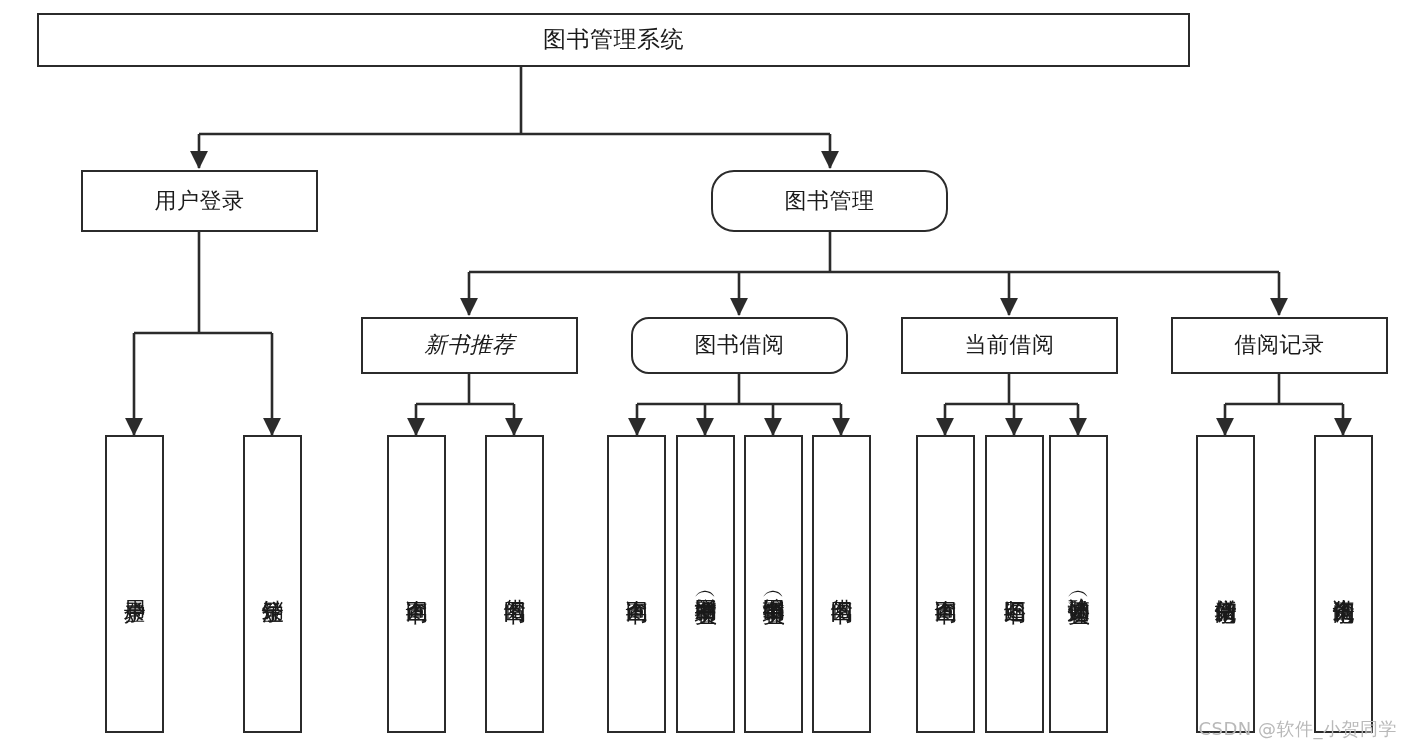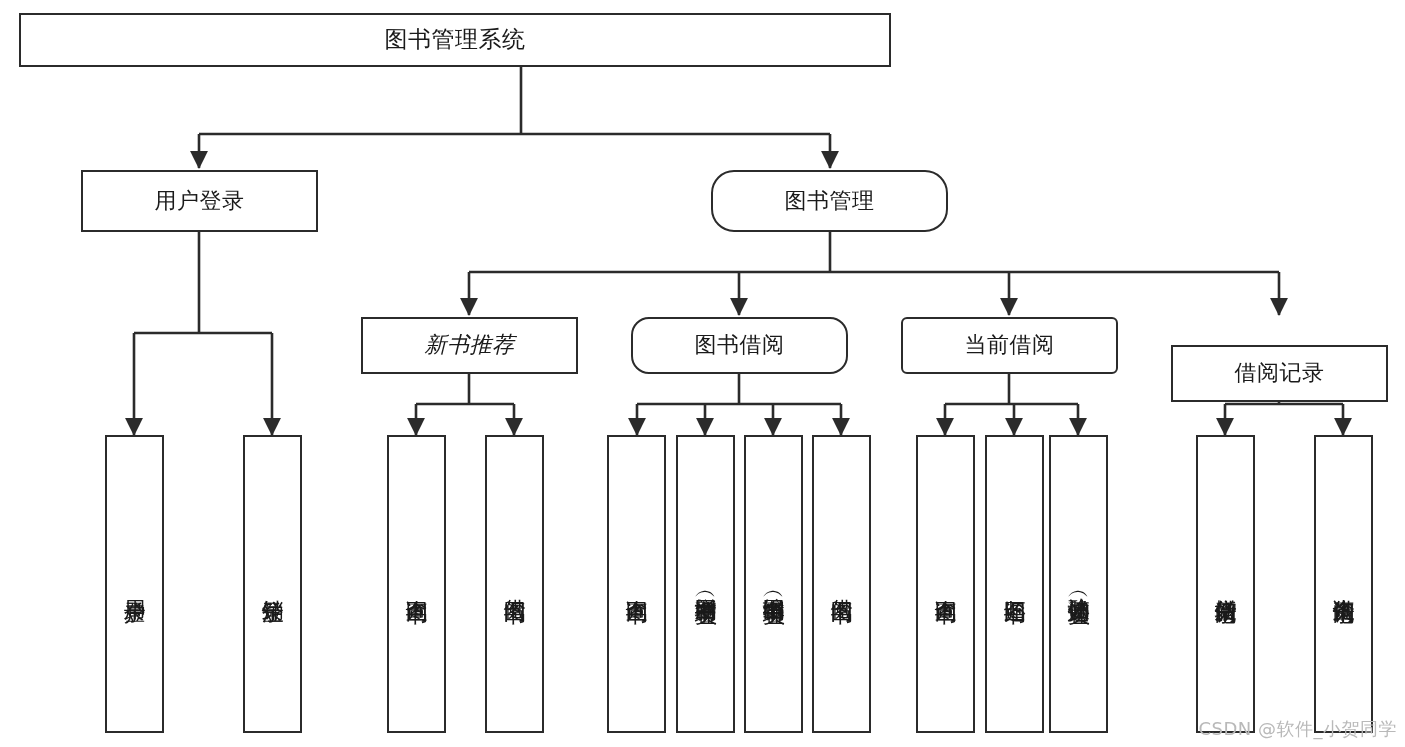--- a/index.html
+++ b/index.html
@@ -118,45 +118,45 @@
       <path d="M 1014 404 L 1014 435" marker-end="url(#arrowhead)"></path>
       <path d="M 1078 404 L 1078 435" marker-end="url(#arrowhead)"></path>
 
       <path d="M 1279 374 L 1279 404"></path>
       <path d="M 1225 404 L 1343 404"></path>
       <path d="M 1225 404 L 1225 435" marker-end="url(#arrowhead)"></path>
       <path d="M 1343 404 L 1343 435" marker-end="url(#arrowhead)"></path>
     </g>
   </svg>
 
-  <div class="node root" style="left:19px; top:13px; width:872px; height:54px;">
+  <div class="node root" style="left:37px; top:13px; width:1153px; height:54px;">
     <span class="label-h">图书管理系统</span>
   </div>
 
   <div class="node branch" style="left:81px; top:170px; width:237px; height:62px;">
     <span class="label-h">用户登录</span>
   </div>
 
   <div class="node branch" style="left:711px; top:170px; width:237px; height:62px;border-radius:23px;">
     <span class="label-h">图书管理</span>
   </div>
 
   <div class="node branch" style="left:361px; top:317px; width:217px; height:57px;font-style:italic;">
     <span class="label-h">新书推荐</span>
   </div>
 
   <div class="node branch" style="left:631px; top:317px; width:217px; height:57px;border-radius:18px;">
     <span class="label-h">图书借阅</span>
   </div>
 
-  <div class="node branch" style="left:901px; top:317px; width:217px; height:57px;border-radius:6px;">
+  <div class="node branch" style="left:901px; top:317px; width:217px; height:57px;">
     <span class="label-h">当前借阅</span>
   </div>
 
-  <div class="node branch" style="left:1171px; top:317px; width:217px; height:57px;margin-top:28px;">
+  <div class="node branch" style="left:1171px; top:317px; width:217px; height:57px;">
     <span class="label-h">借阅记录</span>
   </div>
 
   <div class="node leaf" style="left:105px; top:435px; width:59px; height:298px;">
     <span class="label-v">用户登录</span>
   </div>
 
   <div class="node leaf" style="left:243px; top:435px; width:59px; height:298px;">
     <span class="label-v">注销登录</span>
   </div>

